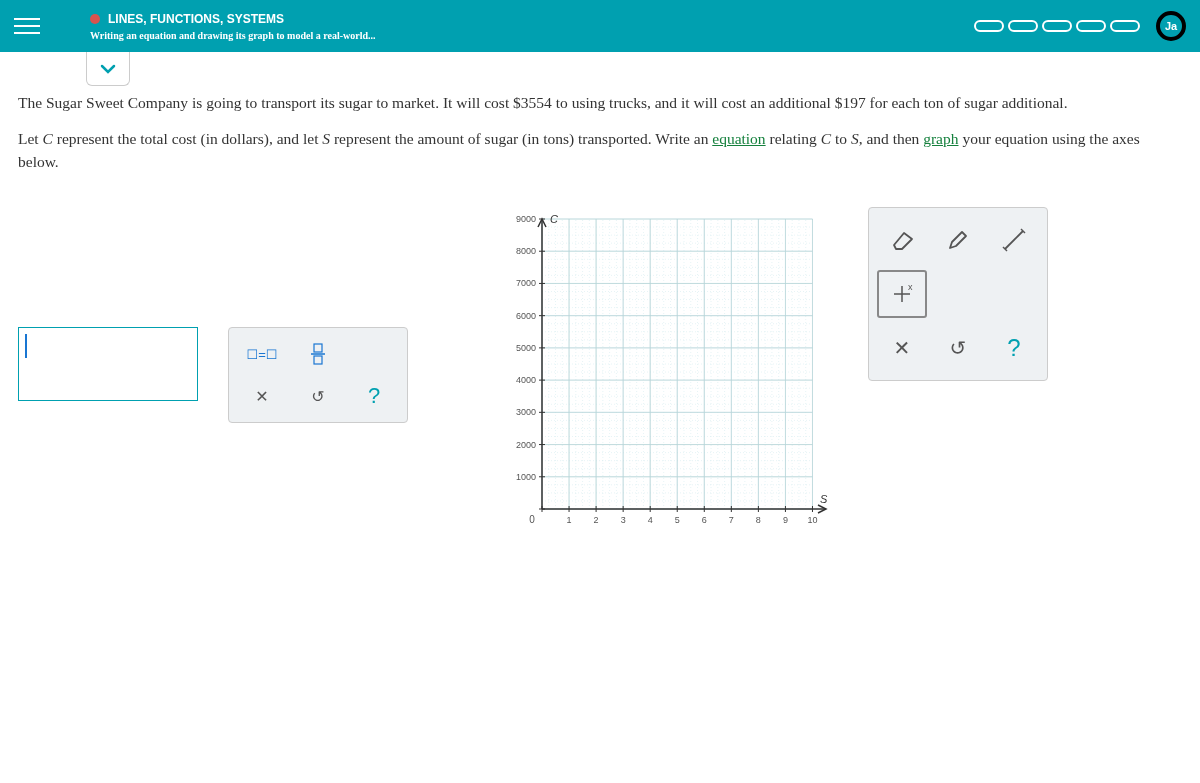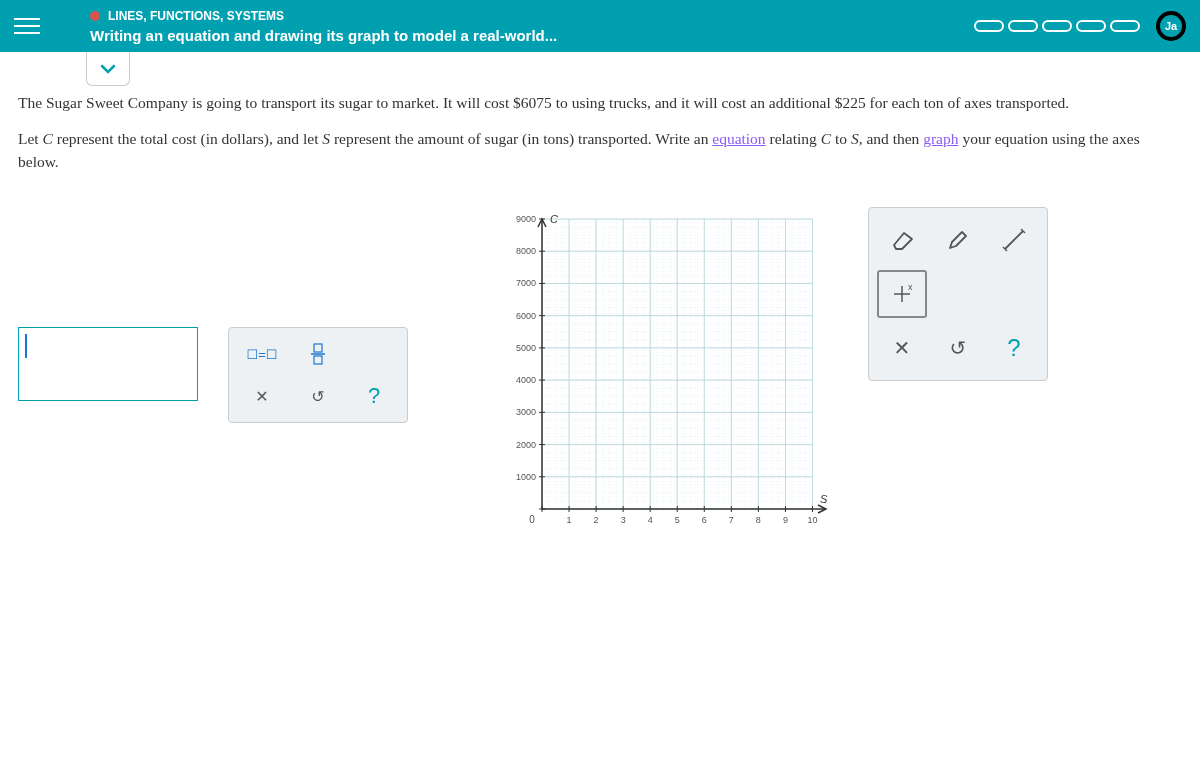--- a/index.html
+++ b/index.html
@@ -22,21 +22,21 @@
   .hamburger {
     width: 26px; height: 26px;
     display: flex; flex-direction: column; justify-content: center; gap: 5px;
     cursor: pointer;
     margin-right: 50px;
   }
   .hamburger div { height: 2px; background: #fff; }
   .header-text { flex: 1; }
   .category-row { display: flex; align-items: center; gap: 8px; font-size: 12px; font-weight: bold; margin-bottom: 4px; }
   .red-dot { width: 10px; height: 10px; border-radius: 50%; background: #d9534f; display: inline-block; }
-  .title-row { font-size: 15px; font-weight: bold; }
+  .title-row { font-size: 10px; font-weight: bold; font-family: Liberation Serif, serif; }
   .progress-boxes { display: flex; gap: 4px; margin-right: 8px; }
   .pbox { width: 30px; height: 12px; border: 2px solid #fff; border-radius: 6px; }
   .user-badge { 
     border: 4px solid #000000; border-radius: 50%; 
     width: 30px; height: 30px; 
     display:flex;align-items:center;justify-content:center;
     font-size:11px; font-weight:bold; color:#fff;
     margin-left: 8px;
   }
   .chevron-tab {
@@ -53,21 +53,21 @@
     z-index: 5;
   }
   .problem-text {
     padding: 40px 18px 0 18px;
     font-size: 15.5px;
     line-height: 1.45;
     font-family: Georgia, 'Times New Roman', serif;
     color: #333;
   }
   .problem-text p { margin-bottom: 14px; }
-  .mlink { color: #8b5cf6; text-decoration: underline; cursor: pointer; }
+  .mlink { color: #15803d; text-decoration: underline; cursor: pointer; }
   .ital { font-style: italic; font-family: Georgia, serif; }
 
   .workspace {
     display: flex;
     padding: 20px 18px;
     gap: 40px;
     align-items: flex-start;
     justify-content: flex-start;
   }
 
@@ -143,21 +143,21 @@
 </div>
 
 <div class="chevron-tab">
   <svg width="18" height="18" viewBox="0 0 18 18">
     <path d="M3 6 L9 12 L15 6" stroke="#00a0b0" stroke-width="2.5" fill="none" stroke-linecap="round"></path>
   </svg>
 </div>
 
 <div class="problem-text">
   <p>
-    <span>The Sugar Sweet Company is going to transport its sugar to market. It will cost </span><span>$6075</span><span> to using trucks, and it will cost an additional </span><span>$225</span><span> for each ton of axes transported.</span>
+    <span>The Sugar Sweet Company is going to transport its sugar to market. It will cost </span><span>$3554</span><span> to using trucks, and it will cost an additional </span><span>$197</span><span> for each ton of sugar additional.</span>
   </p>
   <p>
     <span>Let </span><span class="ital">C</span><span> represent the total cost (in dollars), and let </span><span class="ital">S</span><span> represent the amount of sugar (in tons) transported. Write an </span><span class="mlink">equation</span><span> relating </span><span class="ital">C</span><span> to </span><span class="ital">S</span><span>, and then </span><span class="mlink">graph</span><span> your equation using the axes below.</span>
   </p>
 </div>
 
 <div class="workspace">
 
   <div class="eq-panel">
     <div class="eq-box">

